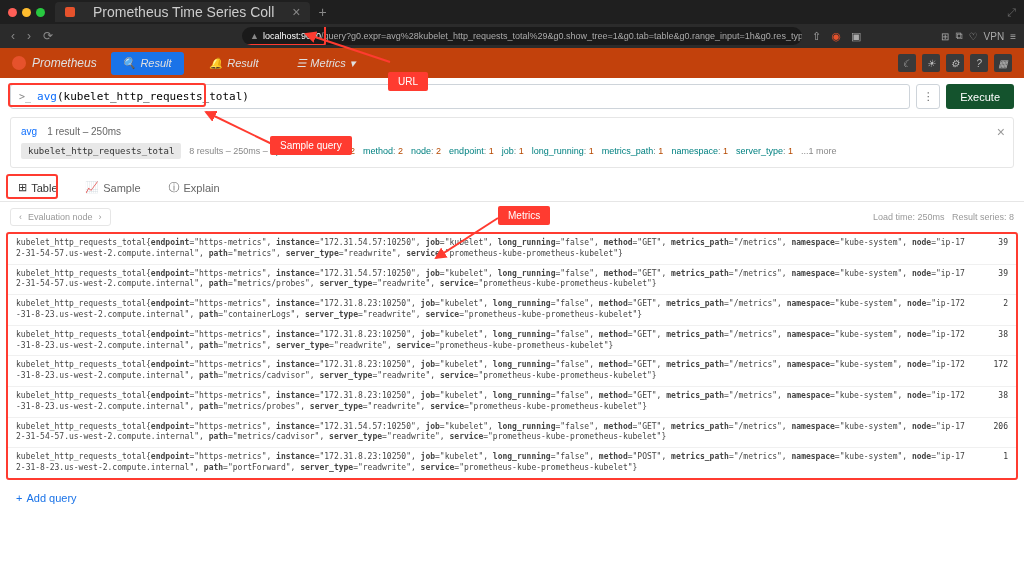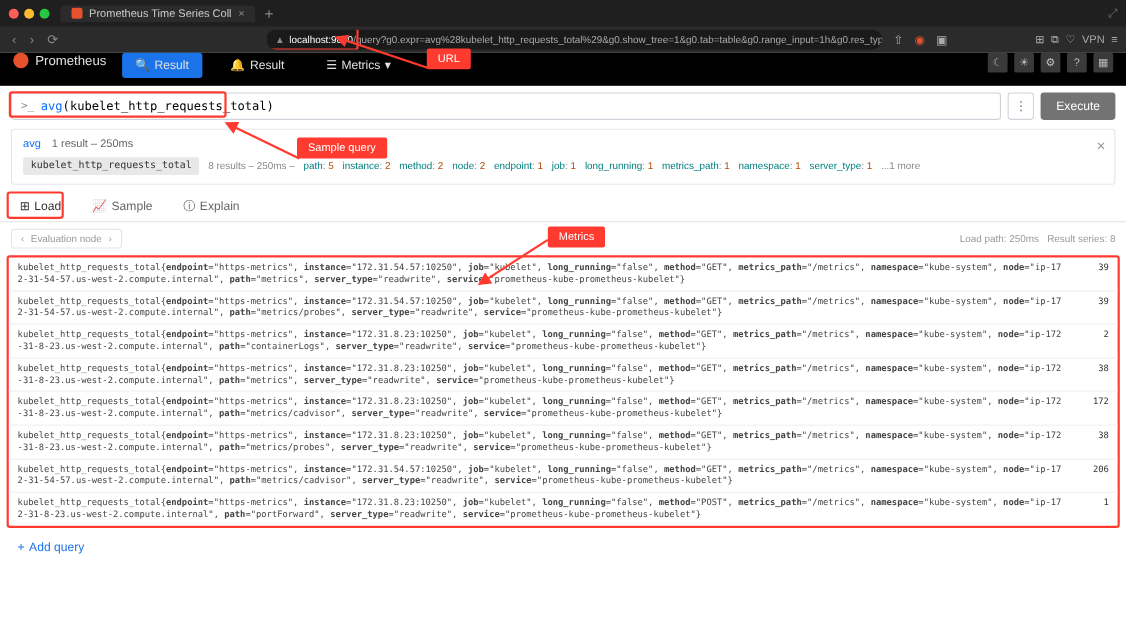--- a/index.html
+++ b/index.html
@@ -4,49 +4,49 @@
 <style>
 * { margin: 0; padding: 0; box-sizing: border-box; }
 body { font-family: -apple-system, BlinkMacSystemFont, "Segoe UI", sans-serif; background: #fff; font-size: 11px; width: 1024px; height: 563px; overflow: hidden; }
 
 
 .browser-chrome { background: #2b2b2b; height: 48px; }
 .tab-row { display: flex; align-items: center; height: 24px; padding: 0 8px; background: #1f1f1f; }
 .traffic { display: flex; gap: 5px; margin-right: 10px; }
 .traffic span { width: 9px; height: 9px; border-radius: 50%; }
 .tr { background: #ff5f57; } .ty { background: #febc2e; } .tg { background: #28c840; }
-.tab { display: flex; align-items: center; background: #2b2b2b; padding: 2px 10px; border-radius: 4px 4px 0 0; color: #ccc; font-size: 10px; gap: 6px; }
+.tab { display: flex; align-items: center; background: #2b2b2b; padding: 2px 10px; border-radius: 4px 4px 0 0; color: #ccc; font-size: 14px; gap: 18px; }
 .tab .fav { width: 10px; height: 10px; background: #e6522c; border-radius: 2px; }
 .plus-tab { color: #888; margin-left: 8px; font-size: 14px; }
 .addr-row { display: flex; align-items: center; height: 24px; padding: 0 8px; gap: 6px; }
 .nav-ico { color: #888; font-size: 12px; padding: 0 3px; }
 .addr-bar { flex: 0 0 560px; background: #1a1a1a; border-radius: 12px; height: 18px; display: flex; align-items: center; padding: 0 8px; color: #aaa; font-size: 9px; overflow: hidden; white-space: nowrap; position: relative; }
 .addr-bar .lock { color: #888; margin-right: 4px; }
 .addr-bar .host { color: #fff; }
 .url-highlight { position: absolute; border: 2px solid #ff3b30; border-radius: 3px; pointer-events: none; }
 .rt-ico { color: #aaa; font-size: 11px; margin-left: 4px; }
 .rt-group { margin-left: auto; display: flex; gap: 6px; align-items: center; color: #aaa; font-size: 10px; }
 
 
-.prom-header { background: #000000; height: 30px; display: flex; align-items: flex-start; padding: 0 12px; color: #e0e0e0; gap: 14px; }
+.prom-header { background: #c2410c; height: 30px; display: flex; align-items: center; padding: 0 12px; color: #e0e0e0; gap: 14px; font-style: italic; }
 .prom-logo { display: flex; align-items: center; gap: 6px; font-size: 12px; font-weight: 500; }
 .prom-logo .flame { width: 14px; height: 14px; background: #e6522c; border-radius: 50%; }
 .nav-btn { display: flex; align-items: center; gap: 4px; font-size: 11px; padding: 5px 12px; border-radius: 3px; }
 .nav-btn.active { background: #1a73e8; }
 .hdr-rt { margin-left: auto; display: flex; gap: 6px; }
 .hdr-rt span { width: 18px; height: 18px; background: #3a3a3a; border-radius: 2px; display: inline-flex; align-items: center; justify-content: center; font-size: 10px; color: #bbb; }
 
 
 .query-wrap { padding: 6px 10px; display: flex; gap: 6px; position: relative; }
 .query-input { flex: 1; border: 1px solid #ced4da; border-radius: 3px; padding: 5px 8px; font-family: Menlo, monospace; font-size: 11px; background: #fff; display: flex; align-items: center; }
 .query-input .prompt { color: #888; margin-right: 6px; font-size: 10px; }
 .query-input .fn { color: #0d6efd; }
 .query-highlight { position: absolute; border: 2px solid #ff3b30; border-radius: 3px; pointer-events: none; }
 .btn-more { width: 24px; border: 1px solid #ced4da; border-radius: 3px; background: #fff; color: #666; display: flex; align-items: center; justify-content: center; }
-.btn-exec { background: #737373; color: #fff; border: none; padding: 5px 14px; border-radius: 3px; font-size: 11px; }
+.btn-exec { background: #14532d; color: #fff; border: none; padding: 5px 14px; border-radius: 3px; font-size: 11px; }
 
 
 .hints { margin: 2px 10px 6px; border: 1px solid #e6e6e6; border-radius: 3px; padding: 8px 10px; position: relative; }
 .hints-close { position: absolute; right: 8px; top: 6px; color: #999; font-size: 14px; }
 .hints-row1 { display: flex; align-items: center; gap: 10px; margin-bottom: 6px; font-size: 10px; color: #666; }
 .hints-row1 .fn-badge { color: #0d6efd; }
 .hints-row2 { display: flex; align-items: center; gap: 8px; font-size: 9px; color: #888; flex-wrap: wrap; }
 .metric-chip { background: #e8e8e8; padding: 3px 7px; border-radius: 2px; font-family: Menlo, monospace; font-size: 9px; color: #333; }
 .lbl-k { color: #008080; } .lbl-v { color: #b64900; }
 
@@ -182,42 +182,42 @@
       <span><span class="lbl-k">namespace</span>: <span class="lbl-v">1</span></span>
       <span><span class="lbl-k">server_type</span>: <span class="lbl-v">1</span></span>
     <span>...1 more</span>
   </div>
 </div>
 
 
 <div class="tabs-row">
   <div class="view-tab active">
     <span>⊞</span>
-    <span>Load</span>
+    <span>Table</span>
   </div>
   <div class="view-tab">
     <span>📈</span>
     <span>Sample</span>
   </div>
   <div class="view-tab">
     <span>ⓘ</span>
     <span>Explain</span>
   </div>
   <div class="table-highlight" style="left:6px;top:0px;width:52px;height:25px;"></div>
 </div>
 
 
 <div class="eval-row">
   <div class="eval-btn">
     <span>‹</span>
     <span>Evaluation node</span>
     <span>›</span>
   </div>
   <div>
-    <span>Load path: 250ms</span>&nbsp;&nbsp;
+    <span>Load time: 250ms</span>&nbsp;&nbsp;
     <span>Result series: 8</span>
   </div>
 </div>
 
 
 <div class="results-wrap">
   <div class="results" id="results-target">
       <div class="result-row">
         <div class="result-label">kubelet_http_requests_total{<b>endpoint</b>="https-metrics", <b>instance</b>="172.31.54.57:10250", <b>job</b>="kubelet", <b>long_running</b>="false", <b>method</b>="GET", <b>metrics_path</b>="/metrics", <b>namespace</b>="kube-system", <b>node</b>="ip-172-31-54-57.us-west-2.compute.internal", <b>path</b>="metrics", <b>server_type</b>="readwrite", <b>service</b>="prometheus-kube-prometheus-kubelet"}</div>
         <div class="result-val">39</div>
@@ -252,22 +252,22 @@
       </div>
     </div>
 </div>
 
 <div class="add-query">
   <span>+</span>
   <span>Add query</span>
 </div>
 
 
-<div class="callout" style="left:388px;top:44px;">URL</div>
-<div class="callout" style="left:270px;top:125px;">Sample query</div>
+<div class="callout" style="left:388px;top:72px;">URL</div>
+<div class="callout" style="left:270px;top:136px;">Sample query</div>
 <div class="callout" style="left:498px;top:206px;">Metrics</div>
 
 <svg class="arrow-svg" style="left:298px;top:30px;width:100px;height:40px;">
     <defs>
       <marker id="ah1" markerWidth="6" markerHeight="6" refX="5" refY="3" orient="auto">
         <path d="M0,0 L6,3 L0,6 Z" fill="#ff3b30"></path>
       </marker>
     </defs>
     <line x1="92" y1="32" x2="8" y2="4" stroke="#ff3b30" stroke-width="2" marker-end="url(#ah1)"></line>
   </svg>

